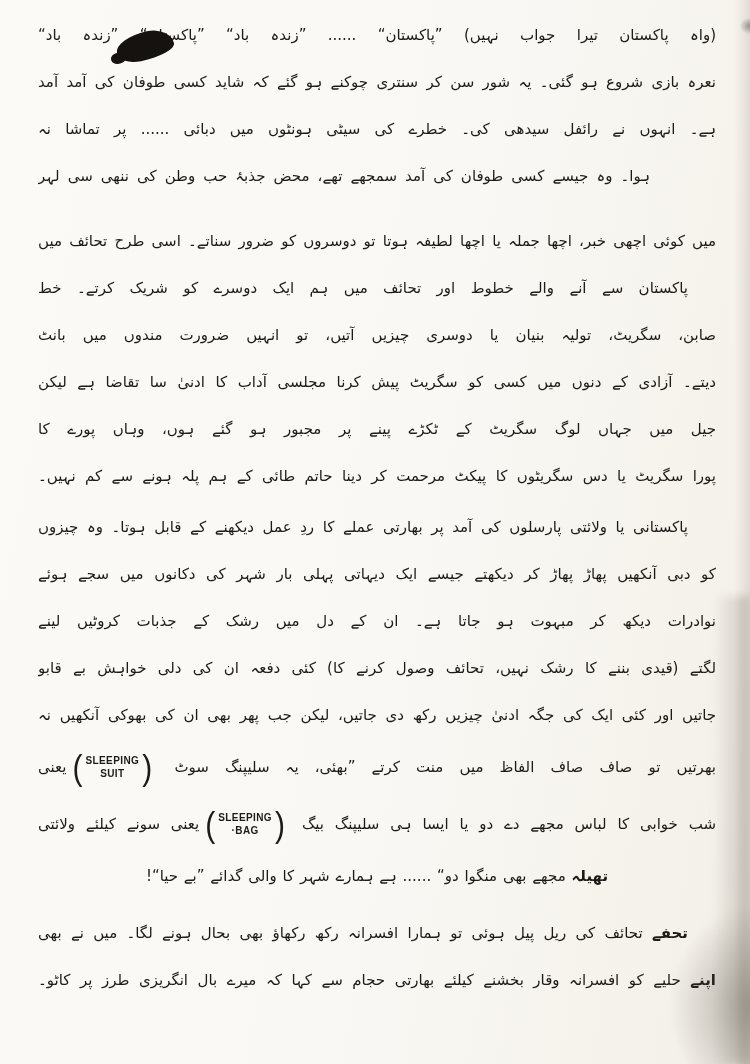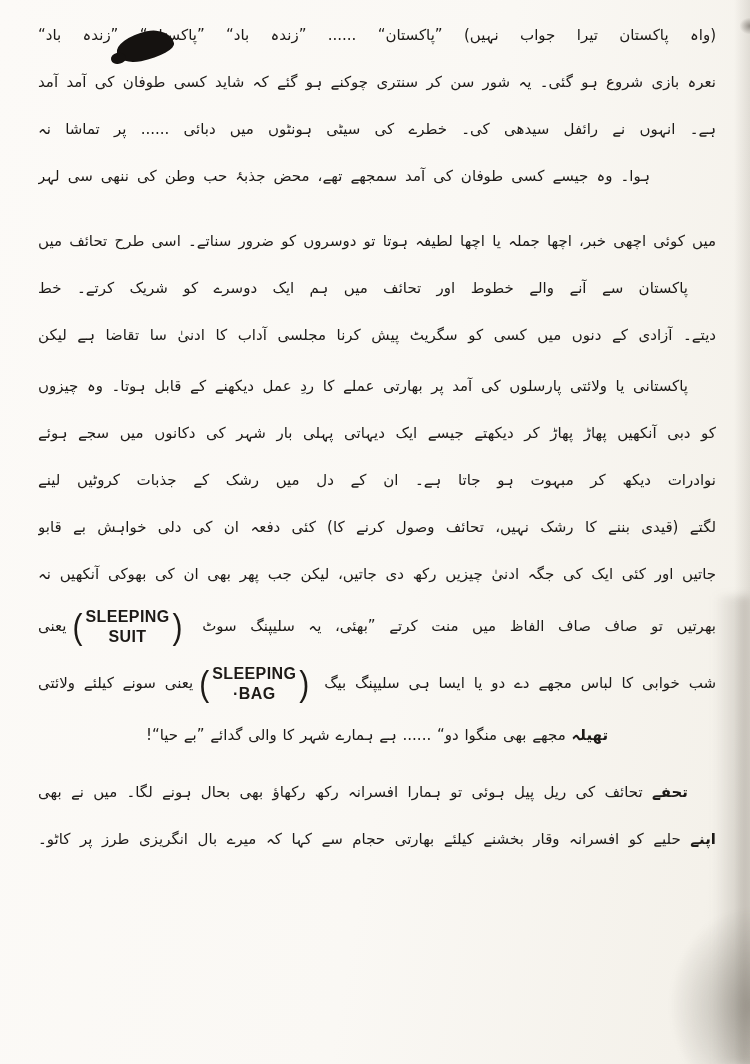--- a/index.html
+++ b/index.html
@@ -43,21 +43,21 @@
     display:inline-flex;direction:ltr;align-items:center;
     vertical-align:middle;margin:0 5px;
     font-family:"Liberation Sans",sans-serif;
   }
   .en .paren{
     font-size:30px;font-weight:400;line-height:1;
     transform:scaleY(1.15);padding:0 1px;
   }
   .en .stack{
     display:flex;flex-direction:column;align-items:center;
-    font-size:16px;font-weight:bold;line-height:1.25;
+    font-size:10px;font-weight:bold;line-height:1.25;
     letter-spacing:.4px;padding:0 2px;
   }
   
   .ink-blot{
     position:absolute;left:116px;top:32px;width:58px;height:28px;
     background:#151210;
     border-radius:58% 42% 62% 38% / 55% 62% 38% 45%;
     transform:rotate(-12deg);
     z-index:3;
   }
@@ -97,21 +97,24 @@
   <div class="text-block">
       <div class="para">
         <div class="line"><span class="seg">(واہ پاکستان تیرا جواب نہیں) ”پاکستان“ ...... ”زندہ باد“ ”پاکستان“ ”زندہ باد“</span> </div>
         <div class="line"><span class="seg">نعرہ بازی شروع ہو گئی۔ یہ شور سن کر سنتری چوکنے ہو گئے کہ شاید کسی طوفان کی آمد آمد</span> </div>
         <div class="line"><span class="seg">ہے۔ انہوں نے رائفل سیدھی کی۔ خطرے کی سیٹی ہونٹوں میں دبائی ...... پر تماشا نہ</span> </div>
         <div class="line" style="padding-right: 66px;"><span class="seg">ہوا۔ وہ جیسے کسی طوفان کی آمد سمجھے تھے، محض جذبۂ حب وطن کی ننھی سی لہر تھی۔</span> </div>
       </div>
       <div class="para">
         <div class="line"><span class="seg">میں کوئی اچھی خبر، اچھا جملہ یا اچھا لطیفہ ہوتا تو دوسروں کو ضرور سناتے۔ اسی طرح تحائف میں</span> </div>
         <div class="line" style="padding-right: 28px;"><span class="seg">پاکستان سے آنے والے خطوط اور تحائف میں ہم ایک دوسرے کو شریک کرتے۔ خط</span> </div>
+        <div class="line"><span class="seg">صابن، سگریٹ، تولیہ بنیان یا دوسری چیزیں آتیں، تو انہیں ضرورت مندوں میں بانٹ</span> </div>
         <div class="line"><span class="seg">دیتے۔ آزادی کے دنوں میں کسی کو سگریٹ پیش کرنا مجلسی آداب کا ادنیٰ سا تقاضا ہے لیکن</span> </div>
+        <div class="line"><span class="seg">جیل میں جہاں لوگ سگریٹ کے ٹکڑے پینے پر مجبور ہو گئے ہوں، وہاں پورے کا</span> </div>
+        <div class="line"><span class="seg">پورا سگریٹ یا دس سگریٹوں کا پیکٹ مرحمت کر دینا حاتم طائی کے ہم پلہ ہونے سے کم نہیں۔</span> </div>
       </div>
       <div class="para">
         <div class="line" style="padding-right: 28px;"><span class="seg">پاکستانی یا ولائتی پارسلوں کی آمد پر بھارتی عملے کا ردِ عمل دیکھنے کے قابل ہوتا۔ وہ چیزوں</span> </div>
         <div class="line"><span class="seg">کو دبی آنکھیں پھاڑ پھاڑ کر دیکھتے جیسے ایک دیہاتی پہلی بار شہر کی دکانوں میں سجے ہوئے</span> </div>
         <div class="line"><span class="seg">نوادرات دیکھ کر مبہوت ہو جاتا ہے۔ ان کے دل میں رشک کے جذبات کروٹیں لینے</span> </div>
         <div class="line"><span class="seg">لگتے (قیدی بننے کا رشک نہیں، تحائف وصول کرنے کا) کئی دفعہ ان کی دلی خواہش بے قابو</span> </div>
         <div class="line"><span class="seg">جاتیں اور کئی ایک کی جگہ ادنیٰ چیزیں رکھ دی جاتیں، لیکن جب پھر بھی ان کی بھوکی آنکھیں نہ</span> </div>
         <div class="line tall"><span class="seg">بھرتیں تو صاف صاف الفاظ میں منت کرتے ”بھئی، یہ سلیپنگ سوٹ</span> <span class="en">
             <span class="paren">(</span>
             <span class="stack">

